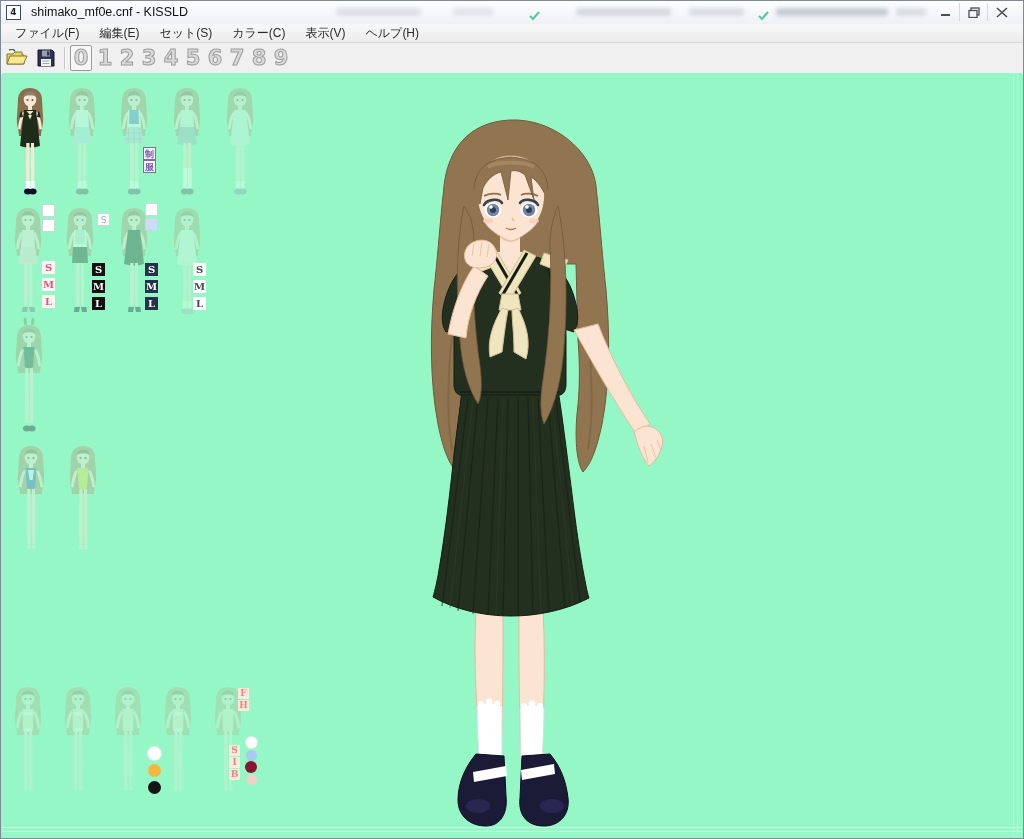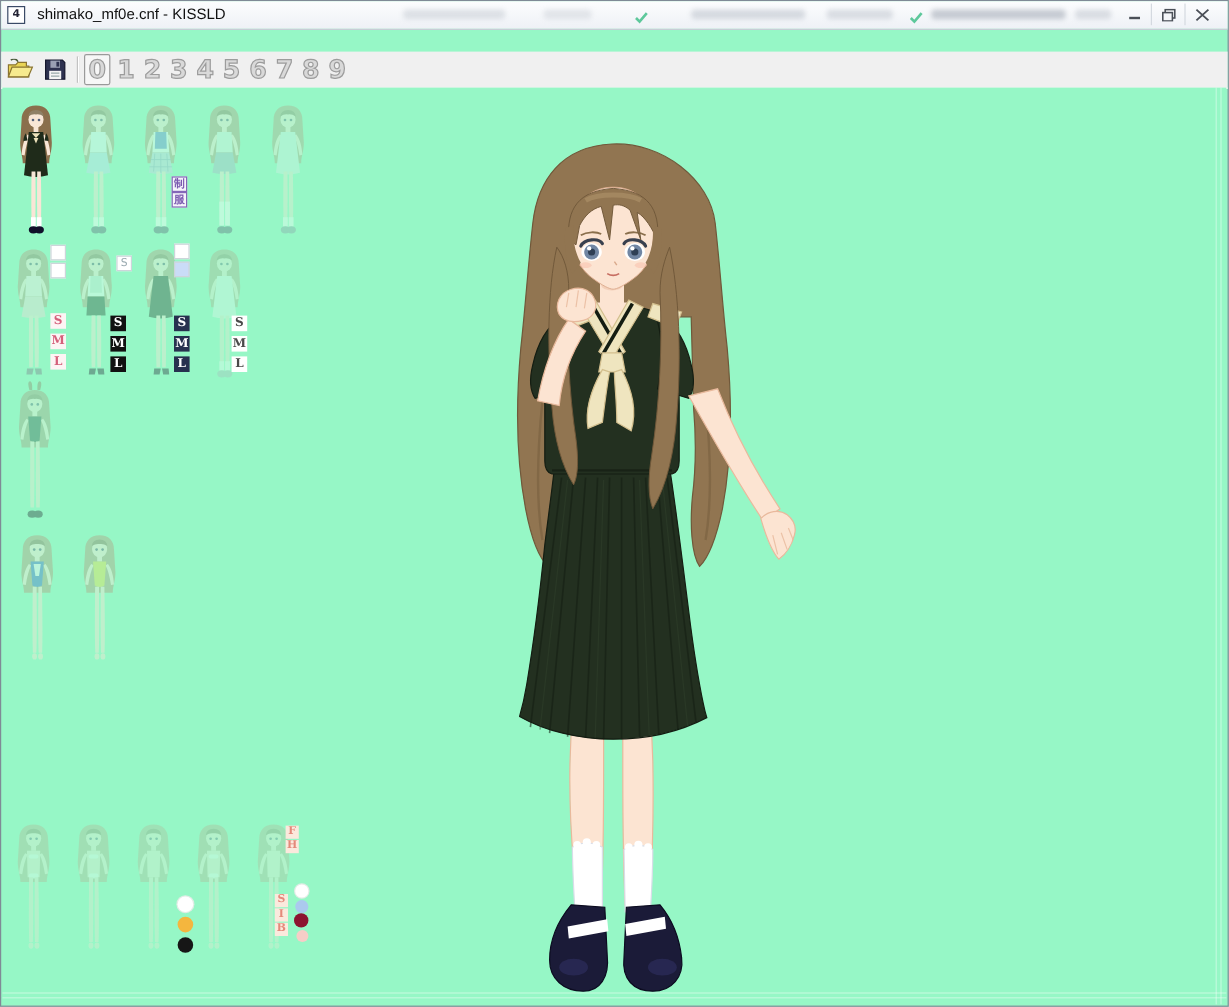--- a/index.html
+++ b/index.html
@@ -80,20 +80,28 @@
           </svg>
         </div>
         <div class="winbtn">
           <svg width="12" height="11">
             <path d="M1,1 L11,10 M11,1 L1,10" stroke="#4a4f57" stroke-width="1.6"></path>
           </svg>
         </div>
       </div>
   </div>
 
+  <div class="menubar" id="menubar">
+      <div class="menu-item">ファイル(F)</div>
+      <div class="menu-item">編集(E)</div>
+      <div class="menu-item">セット(S)</div>
+      <div class="menu-item">カラー(C)</div>
+      <div class="menu-item">表示(V)</div>
+      <div class="menu-item">ヘルプ(H)</div>
+    </div>
 
   <div class="toolbar">
     <div class="tb-icon">
       <svg width="22" height="18" viewBox="0 0 22 18">
         <path d="M3,1 C6,-0.5 8,0.5 9,2.5" fill="none" stroke="#4a5a3a" stroke-width="1.2"></path>
         <path d="M1,5 L7,5 L9,3 L16,3 L16,6 L18,6 L18,15 L1,15 Z" fill="#e9d455" stroke="#8a7430" stroke-width="1"></path>
         <path d="M4,7 L21,7 L17.5,15 L1,15 Z" fill="#f6ea8e" stroke="#8a7430" stroke-width="1"></path>
       </svg>
     </div>
     <div class="tb-icon">

